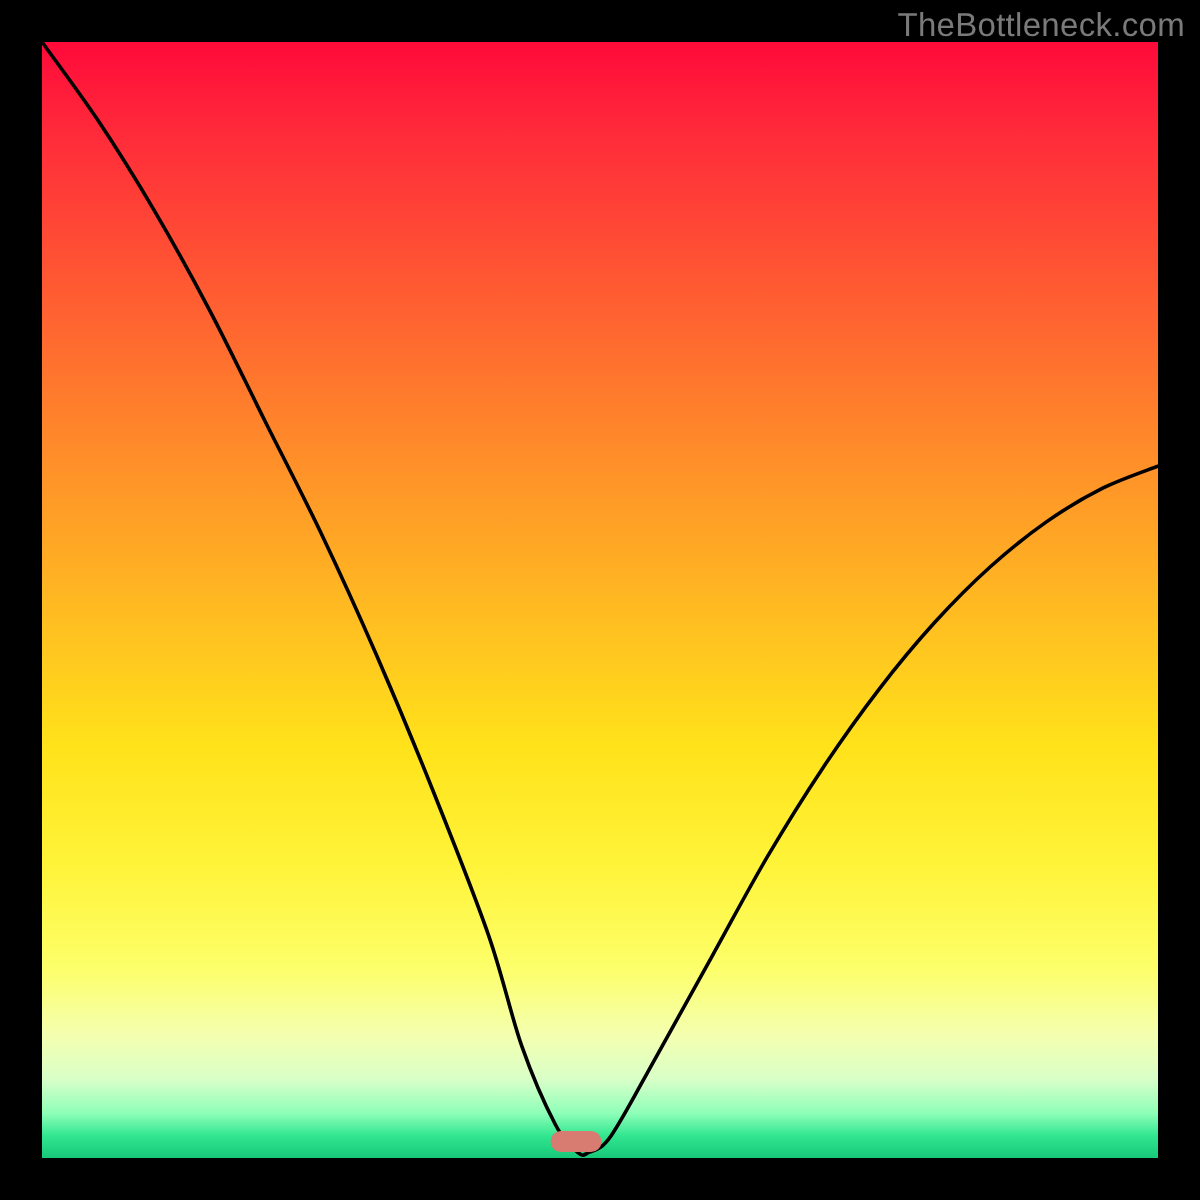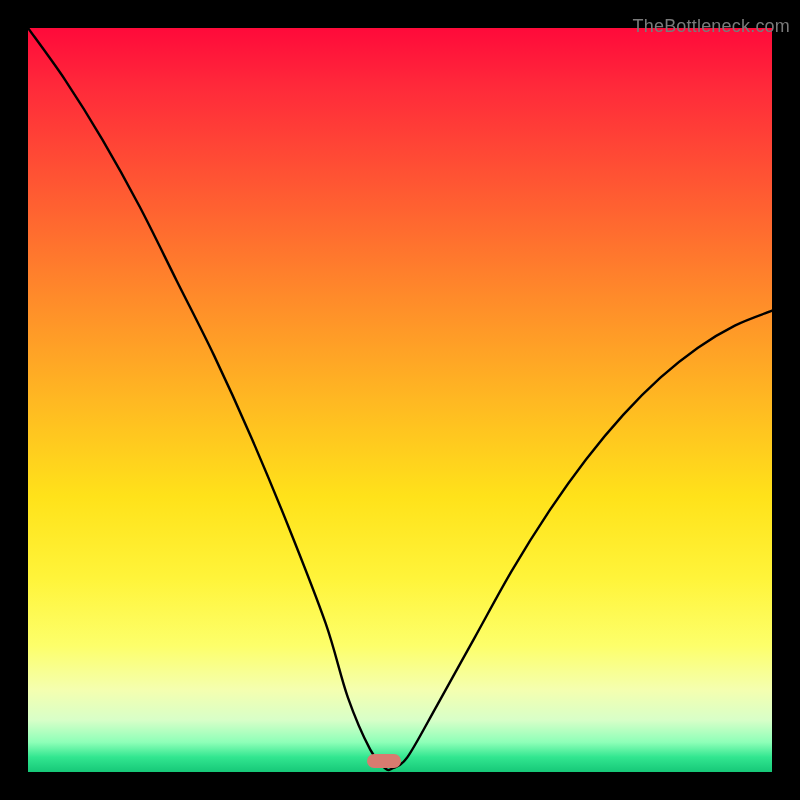--- a/index.html
+++ b/index.html
@@ -12,24 +12,24 @@
     font-family: Arial, Helvetica, sans-serif;
   }
   .frame {
     position: relative;
     width: 800px;
     height: 800px;
     background: #000;
   }
   .watermark {
     position: absolute;
-    top: 16px;
+    top: 4px;
     right: 10px;
     color: #7a7a7a;
-    font-size: 18px;
+    font-size: 22px;
     font-weight: 500;
     letter-spacing: 0.2px;
     z-index: 5;
   }
   .plot-area {
     position: absolute;
     left: 28px;
     top: 28px;
     width: 744px;
     height: 744px;

